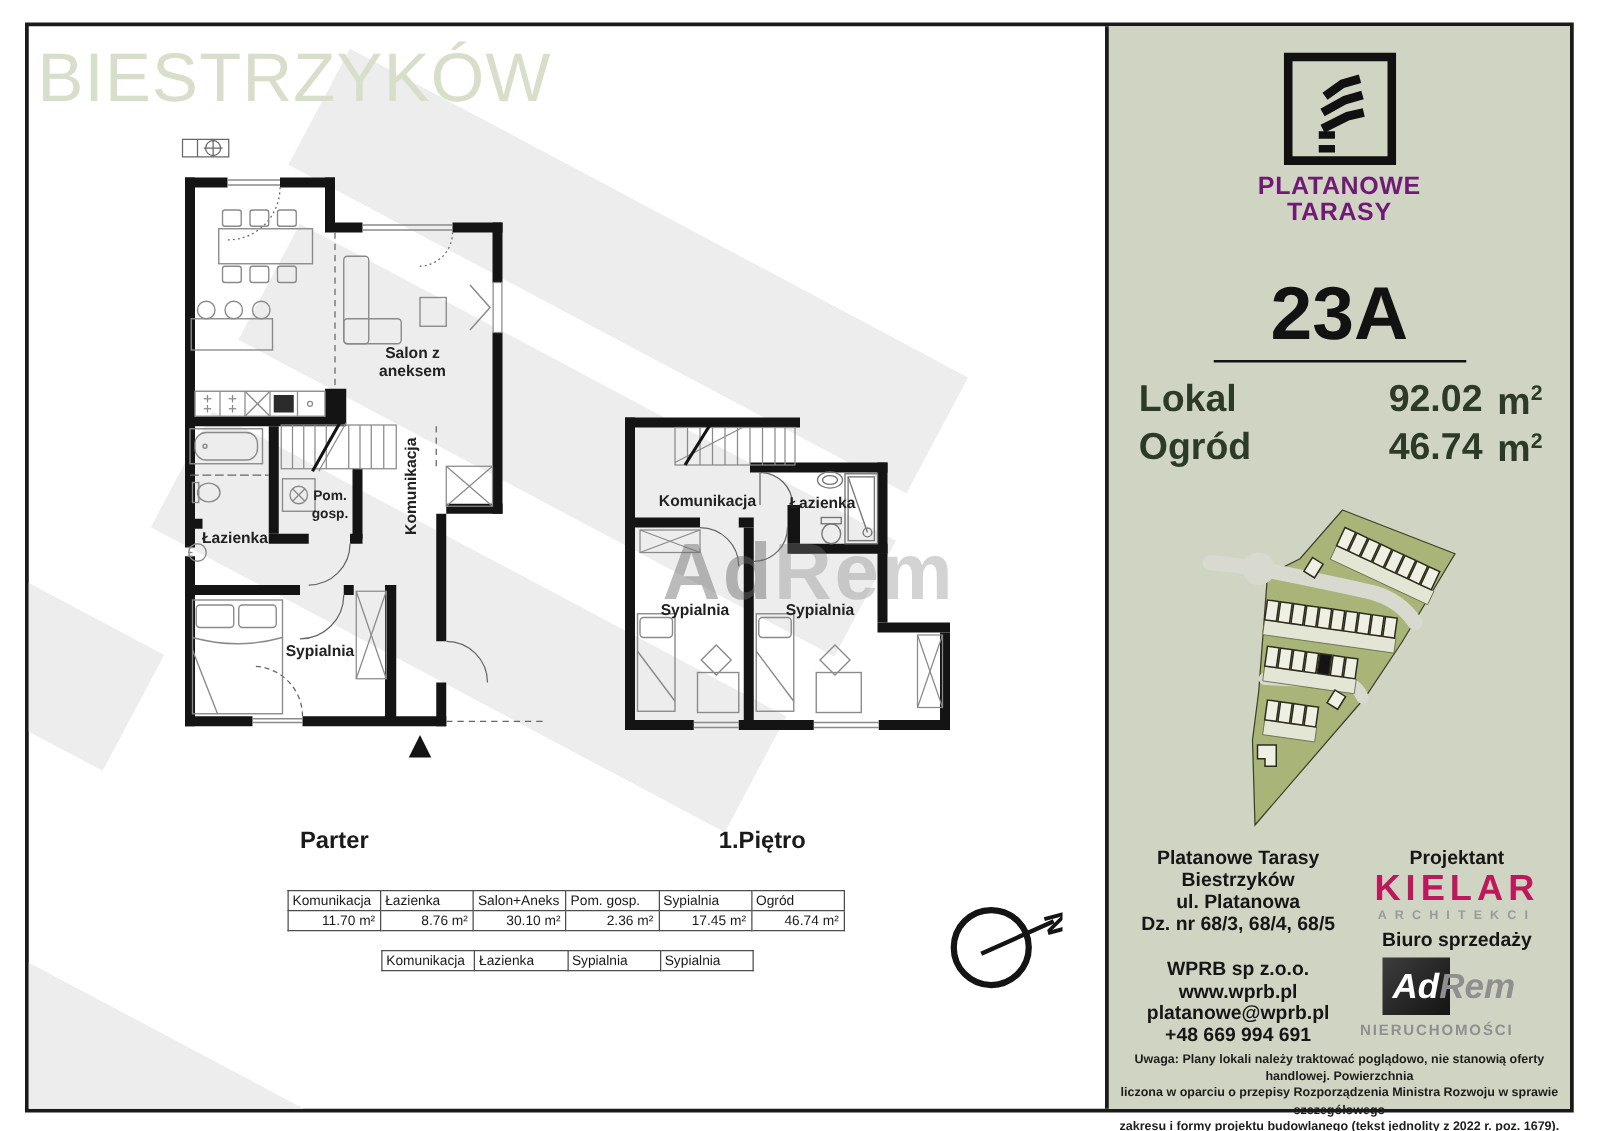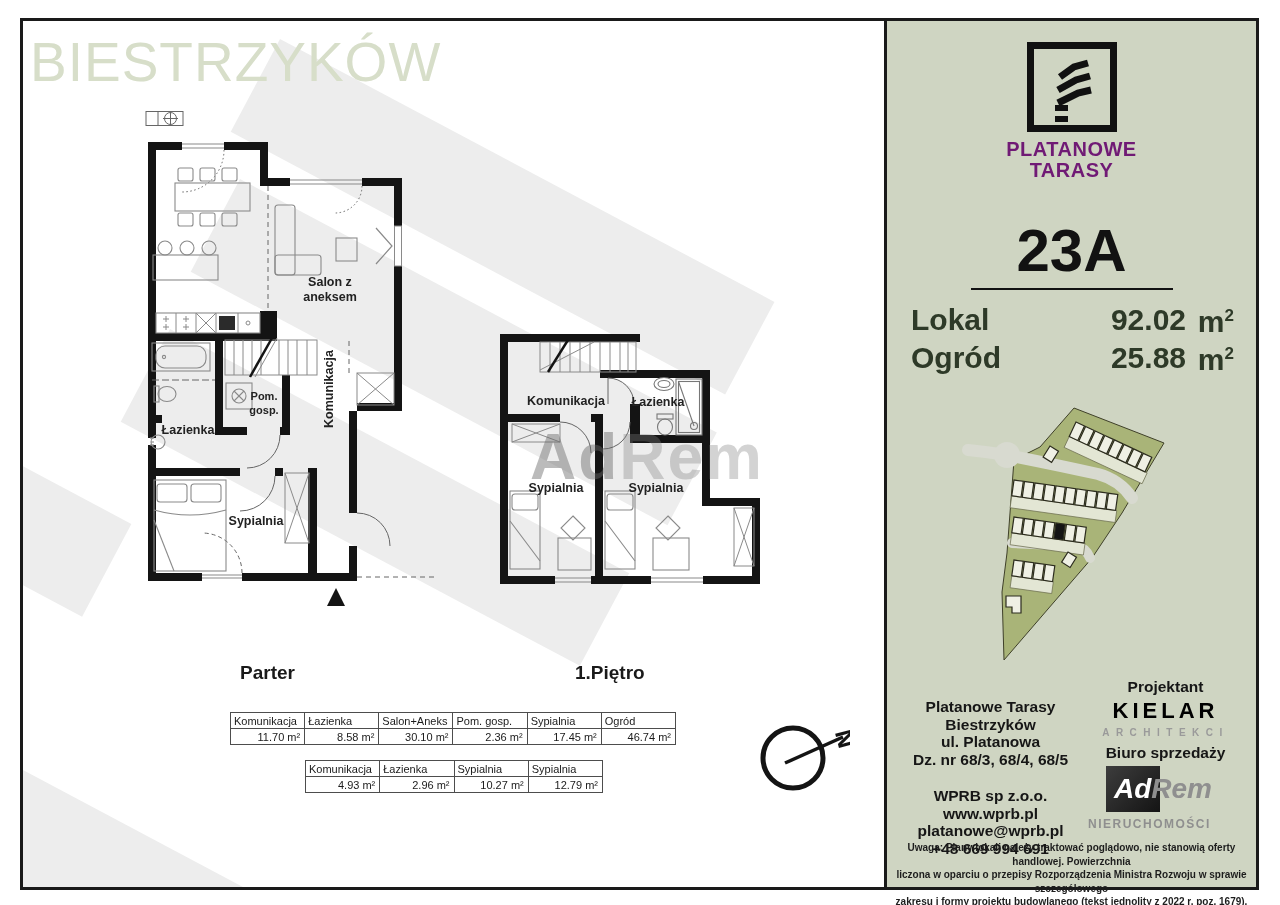--- a/index.html
+++ b/index.html
@@ -27,21 +27,21 @@
   .brand{left:0;top:118px;width:100%;text-align:center;color:#701a75;font-weight:700;
          font-size:20px;line-height:21px;letter-spacing:0.5px;}
   .unit{left:0;top:198px;width:100%;text-align:center;color:#121212;font-weight:700;font-size:60px;line-height:64px;}
   .unit-line{left:50%;transform:translateX(-50%);top:267px;width:202px;height:2px;background:#121212;}
   .area-row{left:0;width:100%;height:38px;color:#2e3a28;font-weight:600;font-size:30px;}
   .area-row .lbl{position:absolute;left:24px;top:0;}
   .area-row .val{position:absolute;right:70px;top:0;}
   .area-row .unit-m{position:absolute;right:22px;top:2px;}
   .area-row sup{font-size:17px;}
   .contact{font-size:15.5px;line-height:17.5px;font-weight:700;color:#161616;text-align:center;}
-  .kielar{font-size:22px;line-height:30px;font-weight:700;color:#000000;letter-spacing:4px;text-align:center;}
+  .kielar{font-size:29px;line-height:30px;font-weight:700;color:#be185d;letter-spacing:4px;text-align:center;}
   .kielar-sub{font-size:10px;font-weight:700;color:#9a9a9a;letter-spacing:6.5px;text-align:center;margin-top:1px;}
   .adrem-wrap{position:relative;height:48px;margin-top:5px;}
   .adrem-box{position:absolute;left:18px;top:0;width:54px;height:46px;
              background:linear-gradient(135deg,#3d3d3d,#141414);}
   .adrem-text{position:absolute;left:26px;top:7px;font-size:28px;font-weight:700;font-style:italic;white-space:nowrap;}
   .adrem-text .a{color:#ffffff;} .adrem-text .b{color:#8f8f8f;}
   .adrem-sub{font-size:12px;font-weight:600;color:#8f8f8f;letter-spacing:1.5px;text-align:left;margin-top:3px;}
   .disclaimer{left:8px;top:820px;width:353px;font-size:10px;line-height:13.5px;font-weight:700;
               color:#1d1d1d;text-align:center;}
   svg text{font-family:"Liberation Sans", sans-serif;}
@@ -351,42 +351,36 @@
         <tr>
       <td class="h">Komunikacja</td>
       <td class="h">Łazienka</td>
       <td class="h">Salon+Aneks</td>
       <td class="h">Pom. gosp.</td>
       <td class="h">Sypialnia</td>
       <td class="h">Ogród</td>
     </tr>
     <tr>
       <td class="v">11.70 m²</td>
-      <td class="v">8.58 m²</td>
+      <td class="v">8.76 m²</td>
       <td class="v">30.10 m²</td>
       <td class="v">2.36 m²</td>
       <td class="v">17.45 m²</td>
       <td class="v">46.74 m²</td>
     </tr>
   </tbody>
     </table>
   <table class="areas" style="left:305px;top:760px;width:298px;">
     <tbody>
         <tr>
       <td class="h">Komunikacja</td>
       <td class="h">Łazienka</td>
       <td class="h">Sypialnia</td>
       <td class="h">Sypialnia</td>
     </tr>
-    <tr>
-      <td class="v">4.93 m²</td>
-      <td class="v">2.96 m²</td>
-      <td class="v">10.27 m²</td>
-      <td class="v">12.79 m²</td>
-    </tr>
   </tbody>
     </table>
 
   <svg class="abs" style="left:750px;top:718px;z-index:3" width="100" height="100" viewBox="0 0 100 100">
     <circle cx="43" cy="40" r="30" fill="none" stroke="#141414" stroke-width="5"></circle>
     <line x1="35" y1="45" x2="93" y2="19" stroke="#141414" stroke-width="3.5"></line>
     <text transform="translate(87,23) rotate(75)" font-size="25" font-weight="600" text-anchor="middle" fill="#141414">N</text>
   </svg>
 
   <div class="abs sidebar">
@@ -407,21 +401,21 @@
     <div class="sb unit">23A</div>
     <div class="sb unit-line"></div>
 
     <div class="sb area-row" style="top:282px;text-decoration:underline;">
       <span class="lbl">Lokal</span>
       <span class="val">92.02</span>
       <span class="unit-m"><span>m</span><sup>2</sup></span>
     </div>
     <div class="sb area-row" style="top:320px;">
       <span class="lbl">Ogród</span>
-      <span class="val">25.88</span>
+      <span class="val">46.74</span>
       <span class="unit-m"><span>m</span><sup>2</sup></span>
     </div>
 
     <svg class="sb" style="left:61px;top:381px;" width="246" height="260" viewBox="0 0 246 260">
       <polygon points="126,6 216,41 174,111 144,156 56,258 54,190 59,151 66,58 92,45" fill="#a9b478" stroke="#3f4029" stroke-width="1"></polygon>
       <g>
         <circle cx="59" cy="53" r="13" fill="#d8dad0"></circle>
         <path d="M20 48 Q40 50 59 53 Q110 63 150 72 Q172 78 184 96" fill="none" stroke="#d8dad0" stroke-width="12" stroke-linecap="round"></path>
         <path d="M64 141 L128 144 Q138 146 142 156" fill="none" stroke="#d8dad0" stroke-width="10" stroke-linecap="round"></path>
       </g>
@@ -480,21 +474,21 @@
         <g transform="translate(102,44) rotate(32)">
             <rect x="0" y="0" width="10" height="13"></rect>
           </g>
         <g transform="translate(120,150) rotate(32)">
             <rect x="0" y="0" width="10" height="12"></rect>
           </g>
         <path d="M58 194 h15 v17 h-9 v-6 h-6 z"></path>
       </g>
     </svg>
 
-    <div class="sb contact" style="left:11px;top:677px;width:185px;">
+    <div class="sb contact" style="left:11px;top:657px;width:185px;">
       <div>Platanowe Tarasy</div>
       <div>Biestrzyków</div>
       <div>ul. Platanowa</div>
       <div>Dz. nr 68/3, 68/4, 68/5</div>
       <div style="height:19px;"></div>
       <div>WPRB sp z.o.o.</div>
       <div>www.wprb.pl</div>
       <div>platanowe@wprb.pl</div>
       <div>+48 669 994 691</div>
     </div>

